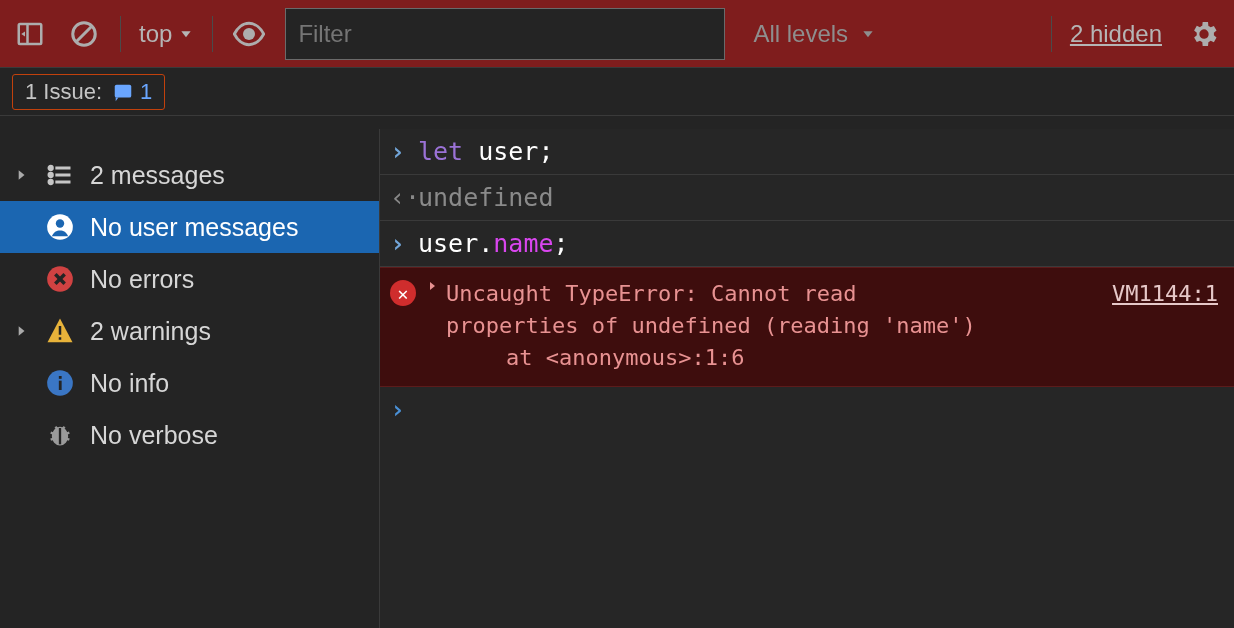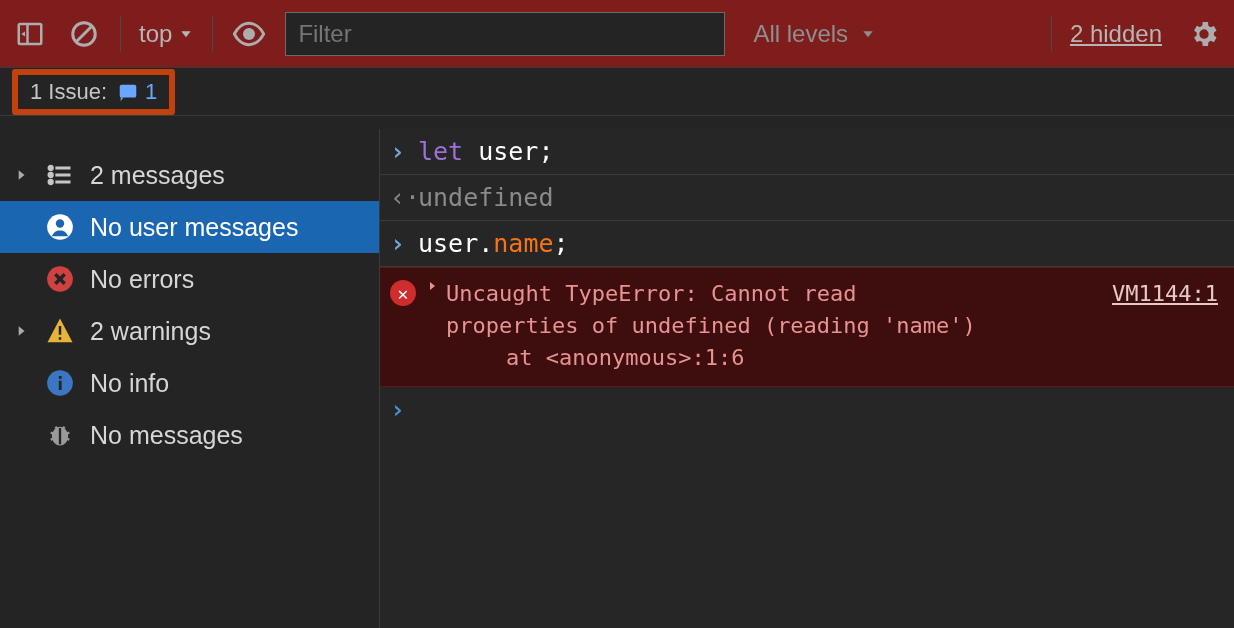--- a/index.html
+++ b/index.html
@@ -40,21 +40,21 @@
   .context-selector {
     display: flex;
     align-items: center;
     gap: 6px;
     color: #b5b5b5;
     font-size: 24px;
   }
   .filter-box {
     flex: 0 0 auto;
     width: 440px;
-    height: 44px;
+    height: 52px;
     border: 1px solid #6a6a6a;
     background: #242424;
     color: #c5c5c5;
     font-size: 24px;
     padding: 12px 12px;
     outline: none;
   }
   .levels {
     display: flex;
     align-items: center;
@@ -75,21 +75,21 @@
     height: 48px;
     display: flex;
     align-items: center;
     padding-left: 12px;
     border-bottom: 1px solid #3a3a3a;
   }
   .issue-btn {
     display: inline-flex;
     align-items: center;
     gap: 10px;
-    border: 6px solid #c2410c;
+    border: 1px solid #c2410c;
     border-radius: 3px;
     padding: 4px 12px;
     color: #c5c5c5;
     font-size: 22px;
   }
   .issue-badge {
     display: inline-flex;
     align-items: center;
     gap: 6px;
     color: #6aa6ff;
@@ -147,21 +147,21 @@
     align-items: flex-start;
     padding: 8px 12px 8px 10px;
     border-bottom: 1px solid #3a3a3a;
     font-size: 25px;
   }
   .prompt-in { color:#72a5d8; font-weight:bold; width:28px; flex:0 0 28px;}
   .prompt-out { color:#888; width:28px; flex:0 0 28px;}
   .code { flex:1; }
   .kw-let { color:#9b72d7; }
   .kw-ident { color:#ffffff; }
-  .kw-prop { color:#f97316; }
+  .kw-prop { color:#d946ef; }
   .kw-und { color:#8a8a8a; }
 
   .err-block {
     background:#3e0d0d;
     border-top:1px solid #5c1b1b;
     border-bottom:1px solid #5c1b1b;
     padding:10px 16px 12px 10px;
     display:flex;
     gap:10px;
   }
@@ -328,21 +328,21 @@
           <ellipse cx="12" cy="13" rx="6" ry="7" fill="#9a9a9a"></ellipse>
           <line x1="12" y1="6" x2="12" y2="20" stroke="#242424"></line>
           <line x1="4" y1="10" x2="7" y2="11"></line>
             <line x1="4" y1="16" x2="7" y2="15"></line>
           <line x1="20" y1="10" x2="17" y2="11"></line>
             <line x1="20" y1="16" x2="17" y2="15"></line>
           <line x1="8" y1="5" x2="10" y2="7"></line>
             <line x1="16" y1="5" x2="14" y2="7"></line>
         </svg>
       </span>
-      <span>No messages</span>
+      <span>No verbose</span>
     </div>
   </div>
 
   <div class="console mono">
 
     <div class="con-row">
       <span class="prompt-in">›</span>
       <span class="code">
         <span class="kw-let">let</span><span class="kw-ident"> user;</span>
       </span>

